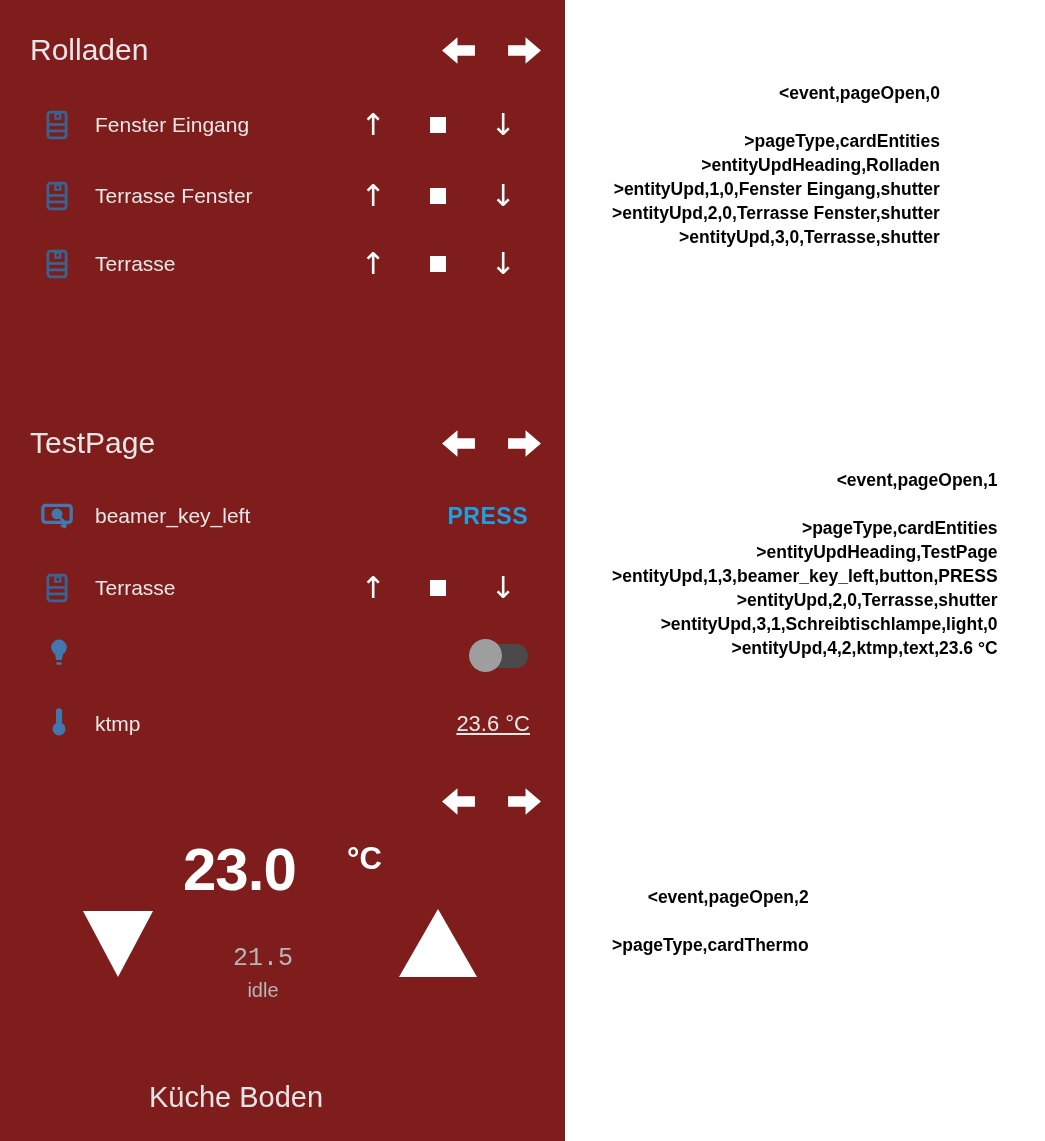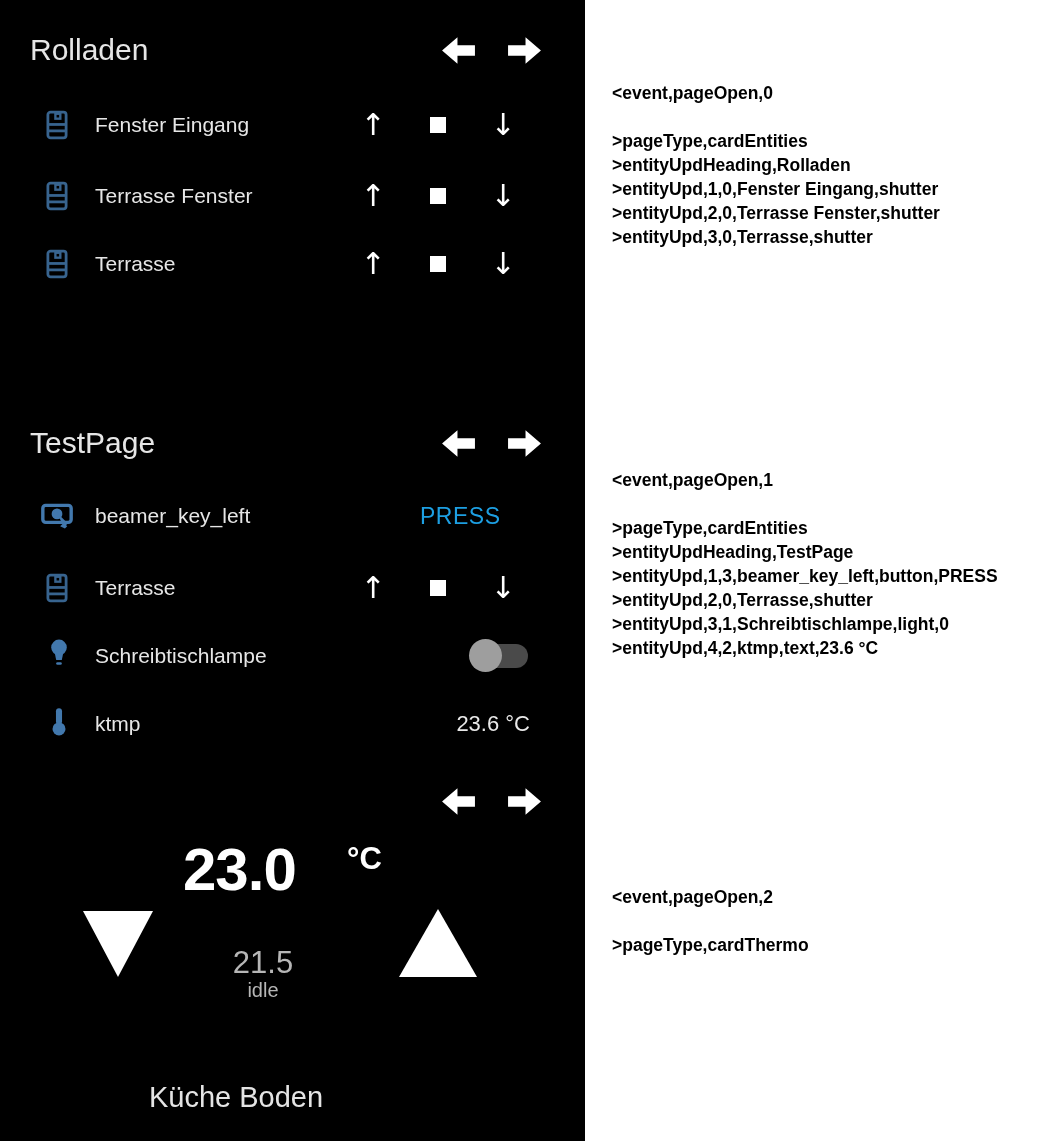--- a/index.html
+++ b/index.html
@@ -1,48 +1,48 @@
 <!DOCTYPE html>
 <html><head>
 <meta charset="utf-8">
 <style>
   html,body{margin:0;padding:0;background:#ffffff;}
   body{width:1045px;height:1141px;position:relative;overflow:hidden;
        font-family:"Liberation Sans","DejaVu Sans",sans-serif;}
 
   
-  .panel{position:absolute;left:0;top:0;width:565px;height:1141px;background:#000000;color:#e6e6e6;padding-left:20px;}
+  .panel{position:absolute;left:0;top:0;width:565px;height:1141px;background:#7f1d1d;color:#e6e6e6;}
   .heading{position:absolute;left:30px;font-size:30px;font-weight:400;color:#e6e6e6;line-height:34px;}
   .nav{position:absolute;left:440px;display:flex;gap:29px;}
   .nav svg{display:block;}
 
   .row{position:absolute;left:0;width:449px;height:36px;}
   .ico{position:absolute;display:block;}
   .lbl{position:absolute;left:95px;top:0;font-size:21px;line-height:36px;color:#e6e6e6;white-space:nowrap;}
   .up,.down{position:absolute;top:0;width:44px;text-align:center;font-size:30px;line-height:36px;color:#ffffff;
             font-family:"DejaVu Sans",sans-serif;font-weight:400;cursor:default;}
   .up{left:351px;} .down{left:481px;}
   .stop{position:absolute;left:430px;top:10px;width:16px;height:16px;background:#ffffff;}
-  .press{position:absolute;left:420px;top:0;width:108px;text-align:left;font-size:23px;font-weight:400;
+  .press{position:absolute;left:420px;top:0;width:108px;text-align:right;font-size:23px;font-weight:700;
          letter-spacing:.5px;line-height:36px;color:#1d9fe2;}
-  .tvalue{position:absolute;left:400px;top:0;width:130px;text-align:right;font-size:22px;line-height:36px;color:#e8e8e8;}
+  .tvalue{position:absolute;left:400px;top:0;width:130px;text-align:right;font-size:22px;line-height:36px;color:#e8e8e8;text-decoration:underline;}
 
   .toggle{position:absolute;left:472px;top:6px;width:56px;height:24px;border-radius:12px;background:#4a4a4a;}
   .knob{position:absolute;left:-3px;top:-5px;width:33px;height:33px;border-radius:50%;background:#9e9e9e;}
 
   
   .bigtemp{position:absolute;left:183px;top:840px;font-size:60px;font-weight:700;line-height:1;color:#ffffff;letter-spacing:-1px;}
   .bigunit{position:absolute;left:347px;top:843px;font-size:31px;font-weight:700;color:#ffffff;line-height:1;}
   .tri{position:absolute;}
-  .setpt{position:absolute;left:198px;top:944px;width:130px;text-align:center;font-size:31px;color:#b6b6b6;line-height:1.2;}
+  .setpt{position:absolute;left:198px;top:944px;width:130px;text-align:center;font-size:25px;color:#b6b6b6;line-height:1.2;font-family:Liberation Mono, monospace;}
   .hstate{position:absolute;left:198px;top:978px;width:130px;text-align:center;font-size:20px;color:#b6b6b6;line-height:1.2;}
   .thermo-title{position:absolute;left:0;top:1080px;width:472px;text-align:center;font-size:29px;color:#e4e4e4;line-height:1.2;}
 
   
-  .log{position:absolute;left:612px;color:#000;}
+  .log{position:absolute;left:612px;color:#000;text-align:right;}
   .log-line{font-size:17.5px;font-weight:700;line-height:24px;white-space:pre;
             font-family:"Liberation Sans",sans-serif;}
   .log-gap{height:24px;}
 </style>
 </head>
 <body>
 
 <div class="panel">
 
   <div class="heading" style="top:33px">Rolladen</div>
@@ -127,21 +127,20 @@
     <span class="stop"></span>
     <span class="down">↓</span>
   </div>
 
   <div class="row" style="top:638px">
     <svg class="ico" style="left:46px;top:-3px" width="26" height="40" viewBox="0 0 24 34">
       <circle cx="12" cy="10" r="7.2" fill="#4278ad"></circle>
       <path d="M7.8,13.5 L16.2,13.5 L14.6,21.5 L9.4,21.5 Z" fill="#4278ad"></path>
       <rect x="9.4" y="23.6" width="5.2" height="2.4" rx="1.2" fill="#4278ad"></rect>
     </svg>
-    <span class="lbl">Schreibtischlampe</span>
     <span class="toggle">
       <span class="knob"></span>
     </span>
   </div>
 
   <div class="row" style="top:706px">
     <svg class="ico" style="left:46px;top:-2px" width="26" height="40" viewBox="0 0 24 34">
       <rect x="9.2" y="2.5" width="5.6" height="15" rx="2.8" fill="#4278ad"></rect>
       <circle cx="12" cy="21.5" r="6" fill="#4278ad"></circle>
       <rect x="10.6" y="6" width="2.8" height="12" fill="#4278ad"></rect>

